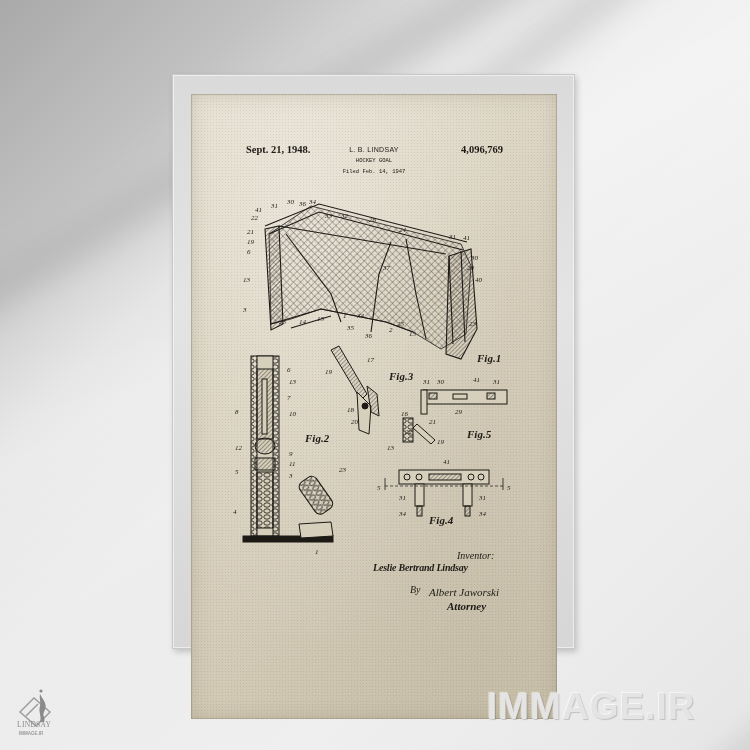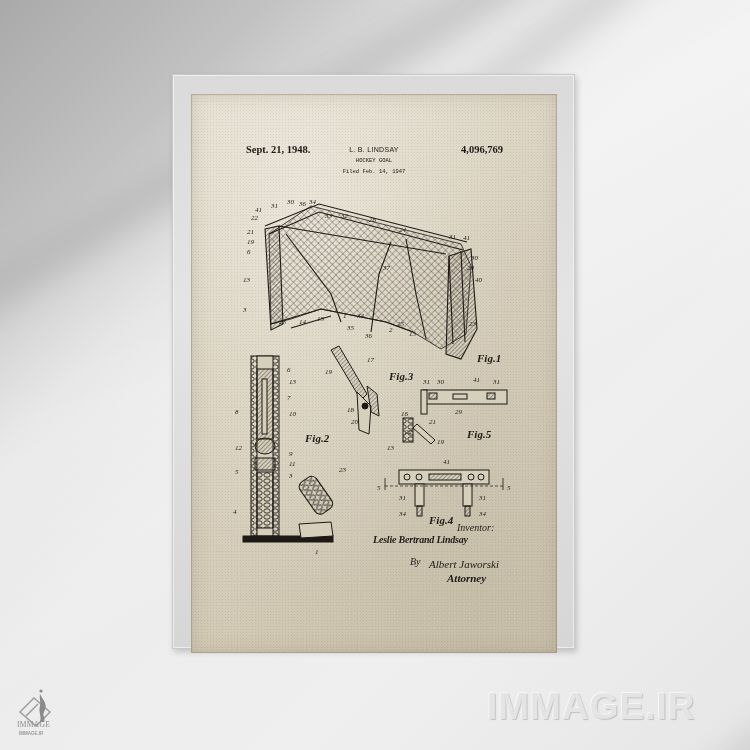--- a/index.html
+++ b/index.html
@@ -28,21 +28,21 @@
     }
     .frame {
       position: absolute;
       left: 172px; top: 74px; width: 403px; height: 575px;
       background: linear-gradient(180deg, #dadada 0%, #e4e4e4 40%, #d6d6d6 100%);
       border: 1px solid #c8c8c8;
       box-shadow: 2px 3px 6px rgba(0,0,0,0.18), inset 0 0 0 1px rgba(255,255,255,0.55);
     }
     .paper {
       position: absolute;
-      left: 18px; top: 19px; width: 366px; height: 559px;
+      left: 18px; top: 19px; width: 366px; height: 625px;
       background:
         radial-gradient(ellipse at 30% 20%, rgba(255,255,250,0.35), rgba(255,255,250,0) 60%),
         radial-gradient(ellipse at 80% 90%, rgba(170,160,140,0.25), rgba(170,160,140,0) 60%),
         linear-gradient(160deg, #e2dccd 0%, #d8d0bd 40%, #d4ccb8 70%, #cdc4ae 100%);
       box-shadow: inset 0 0 0 1px rgba(120,110,90,0.35), inset 0 0 18px rgba(120,110,90,0.25);
       overflow: hidden;
     }
     .grain {
       position: absolute; inset: 0;
       background-image:
@@ -53,21 +53,21 @@
     }
     .hdr { position: absolute; color: #1d1a16; }
     .hdr-date { left: 55px; top: 50px; font-size: 10.5px; font-weight: bold; }
     .hdr-patent { right: 54px; top: 50px; font-size: 10.5px; font-weight: bold; }
     .hdr-name { left: 0; width: 100%; text-align: center; top: 52px; font-size: 7px; font-family: "Liberation Sans", sans-serif; letter-spacing: 0.3px; }
     .hdr-title { left: 0; width: 100%; text-align: center; top: 63px; font-size: 5.5px; font-family: "Liberation Mono", monospace; }
     .hdr-filed { left: 0; width: 100%; text-align: center; top: 74px; font-size: 5.5px; font-family: "Liberation Mono", monospace; }
     .drawing { position: absolute; left: 0; top: 0; }
     .sig {
       position: absolute; color: #1d1a16;
-      font-family: "Liberation Serif", serif; font-style: italic;
+      font-family: "Liberation Serif", serif; font-style: italic; margin-top: 28px;
     }
     .sig-inventor-label { left: 266px; top: 428px; font-size: 10px; }
     .sig-name { left: 182px; top: 440px; font-size: 10px; font-weight: bold; letter-spacing: -0.2px; }
     .sig-by { left: 219px; top: 462px; font-size: 10px; }
     .sig-attorney-sig { left: 238px; top: 464px; font-size: 11px; }
     .sig-attorney { left: 256px; top: 478px; font-size: 11px; font-weight: bold; }
     .watermark-text {
       position: absolute; left: 487px; top: 686px;
       font-family: "Liberation Sans", sans-serif; font-weight: bold;
       font-size: 37px; letter-spacing: 1px;
@@ -279,16 +279,16 @@
 </div>
 
 <svg class="logo" viewBox="0 0 50 60">
   <g fill="none" stroke="#9a9a9a" stroke-width="1.4">
     <path d="M6 30 L20 16 L36 30 L22 44 Z"></path>
     <path d="M12 34 L24 22"></path>
   </g>
   <path d="M26 12 C30 20, 34 22, 30 30 C28 34, 32 36, 30 40 L26 40 C28 34, 24 30, 26 24 C27 20, 25 16, 26 12 Z" fill="#8a8a8a"></path>
   <circle cx="27" cy="9" r="1.6" fill="#8a8a8a"></circle>
 </svg>
-<div class="logo-text">IMMAGE</div>
+<div class="logo-text">LINDSAY</div>
 <div class="logo-sub">IMMAGE.IR</div>
 
 <div class="watermark-text">IMMAGE.IR</div>
 
 </body></html>

